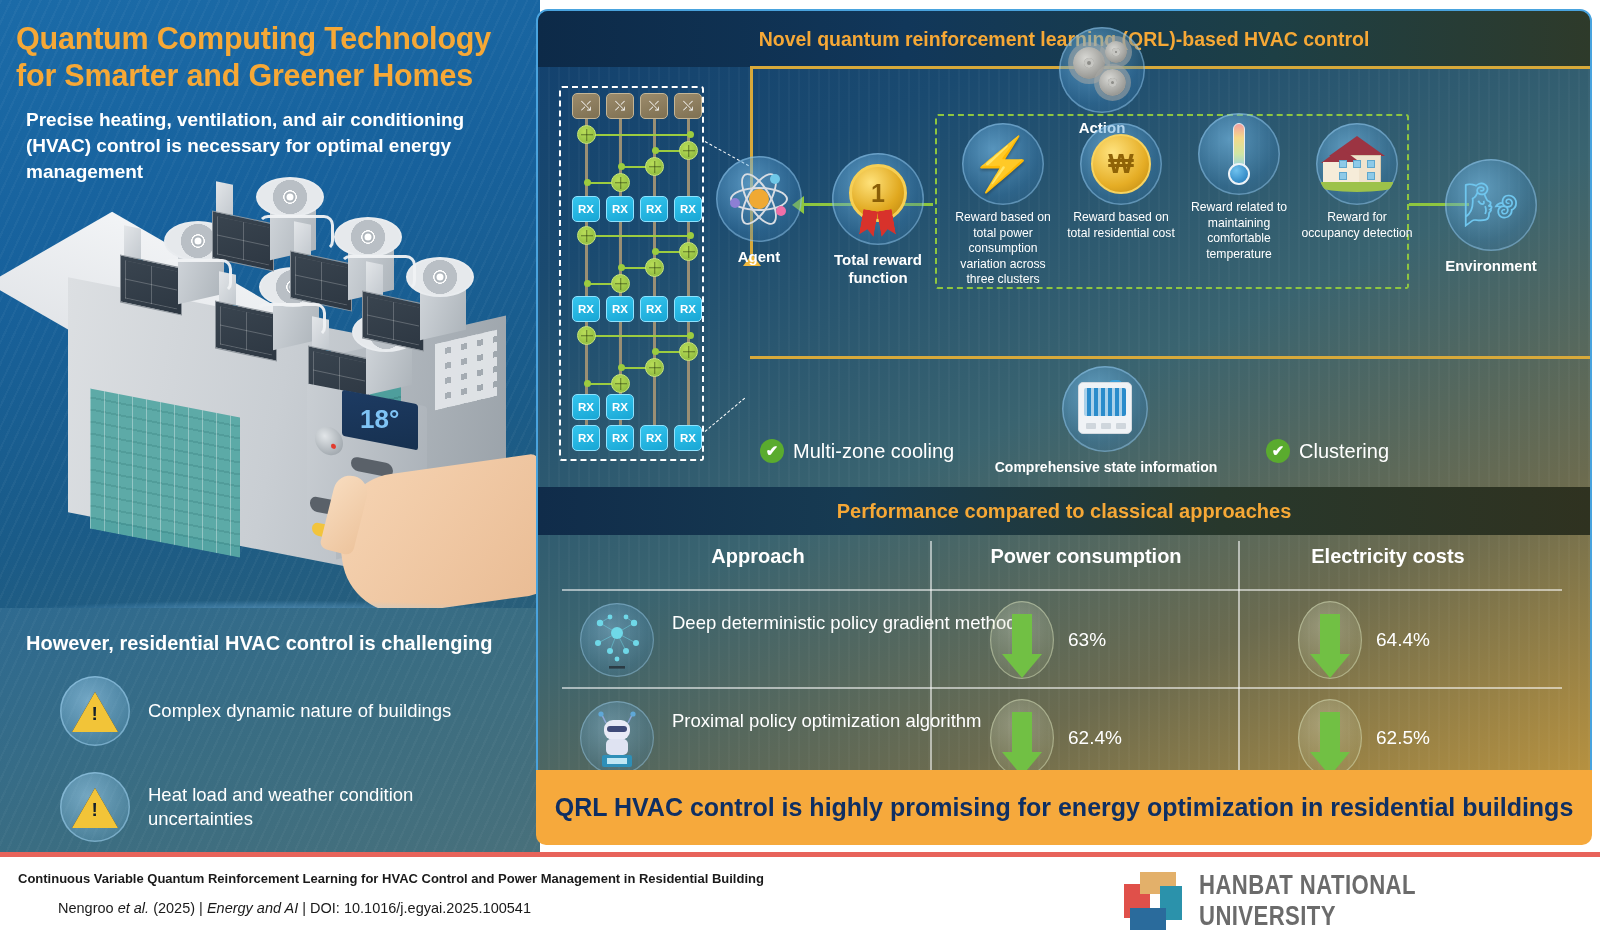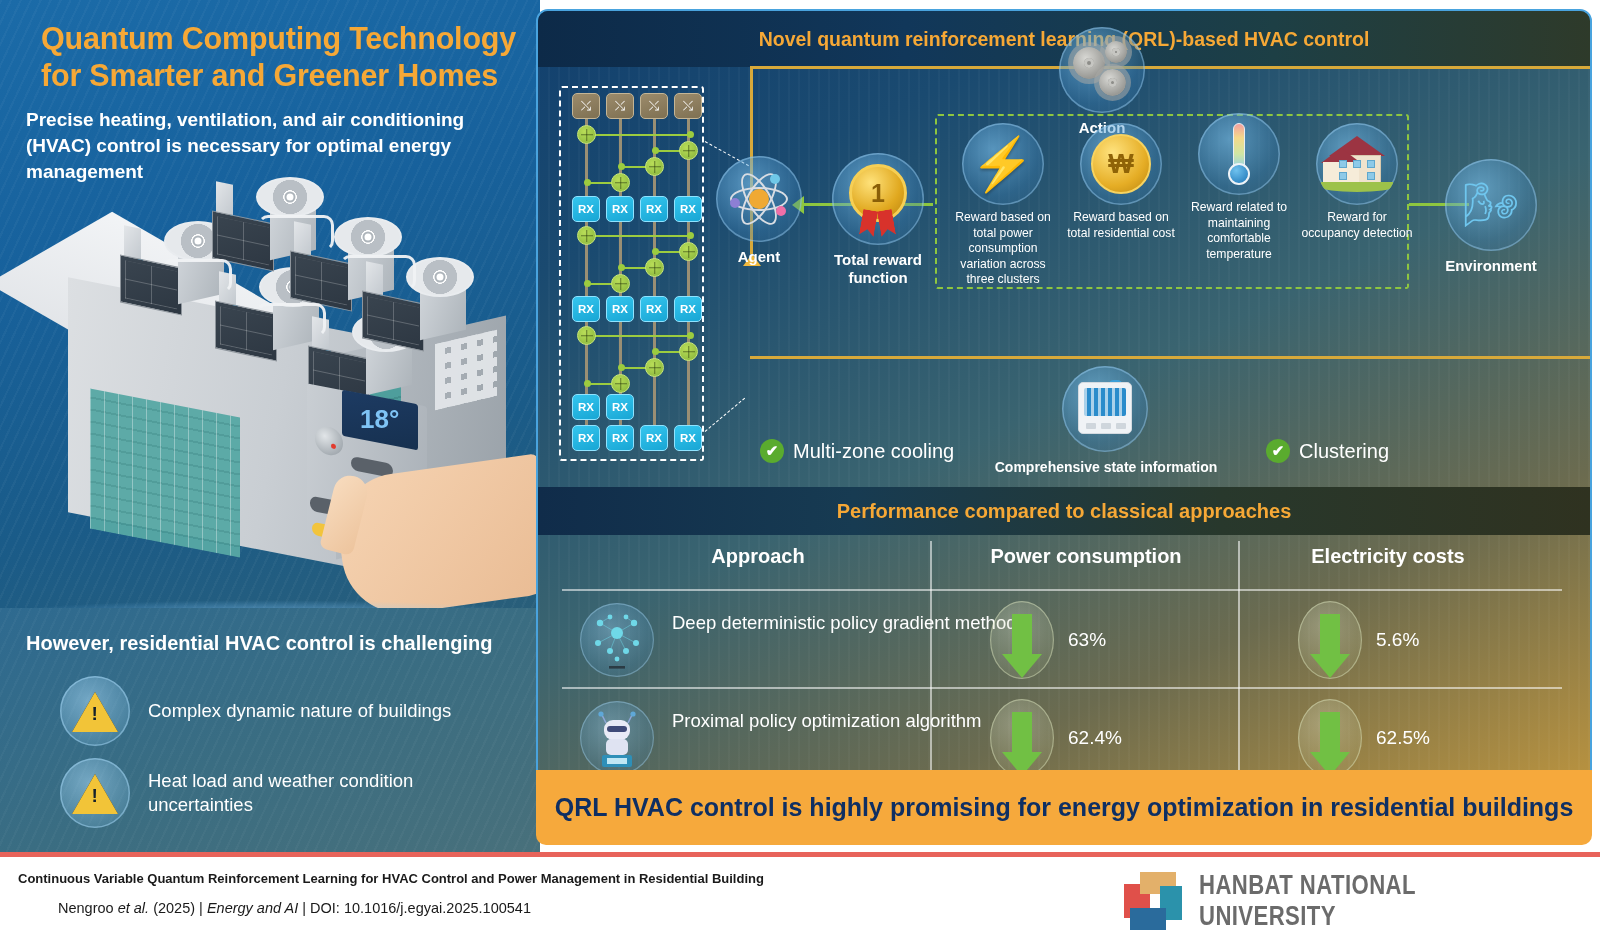--- a/index.html
+++ b/index.html
@@ -19,21 +19,21 @@
   #left-panel::before {
     content: ""; position: absolute; inset: 0;
     background: repeating-linear-gradient(115deg, rgba(255,255,255,0.035) 0 2px, rgba(0,0,0,0) 2px 9px);
     pointer-events: none;
   }
   #left-top-glow {
     position: absolute; left: 0; top: 600px; width: 540px; height: 14px;
     background: radial-gradient(ellipse at 50% 100%, rgba(140,205,255,0.55), rgba(140,205,255,0) 70%);
   }
   .main-title {
-    position: absolute; left: 41px; top: 20px; width: 500px;
+    position: absolute; left: 16px; top: 20px; width: 500px;
     color: #f6a836; font-size: 30.5px; font-weight: bold; line-height: 1.22;
     letter-spacing: -0.2px;
   }
   .sub-title {
     position: absolute; left: 26px; top: 107px; width: 492px;
     color: #ffffff; font-size: 19px; font-weight: bold; line-height: 1.36;
   }
 
   
   #hvac-art { position: absolute; left: 10px; top: 175px; width: 530px; height: 420px; }
@@ -459,21 +459,21 @@
     <div id="left-top-glow"></div>
 
     <div id="challenge-block">
       <div class="challenge-title">However, residential HVAC control is challenging</div>
       <div class="chal-item" style="left:60px;top:68px;width:460px;">
         <div class="warn-circle">
             <div class="warn-tri"></div>
           </div>
         <div class="chal-text">Complex dynamic nature of buildings</div>
       </div>
-      <div class="chal-item" style="left:60px;top:150px;width:430px;">
+      <div class="chal-item" style="left:60px;top:164px;width:430px;">
         <div class="warn-circle">
             <div class="warn-tri"></div>
           </div>
         <div class="chal-text">Heat load and weather condition uncertainties</div>
       </div>
     </div>
   </div>
 
   <div id="right-panel">
 
@@ -722,21 +722,21 @@
         <div class="metric" style="left:452px;top:10px;">
           <div class="down-oval">
               <div class="down-arrow"></div>
             </div>
           <div class="metric-val">63%</div>
         </div>
         <div class="metric" style="left:760px;top:10px;">
           <div class="down-oval">
               <div class="down-arrow"></div>
             </div>
-          <div class="metric-val">5.6%</div>
+          <div class="metric-val">64.4%</div>
         </div>
       </div>
 
       <div class="trow" style="top:154px;">
         <div class="approach-ico">
           <svg viewBox="0 0 74 74" width="74" height="74" aria-hidden="true">
             <g stroke="#8fa6d8" stroke-width="1.6" fill="none">
               <line x1="26" y1="22" x2="22" y2="14"></line>
                 <line x1="48" y1="22" x2="52" y2="14"></line>
             </g>

